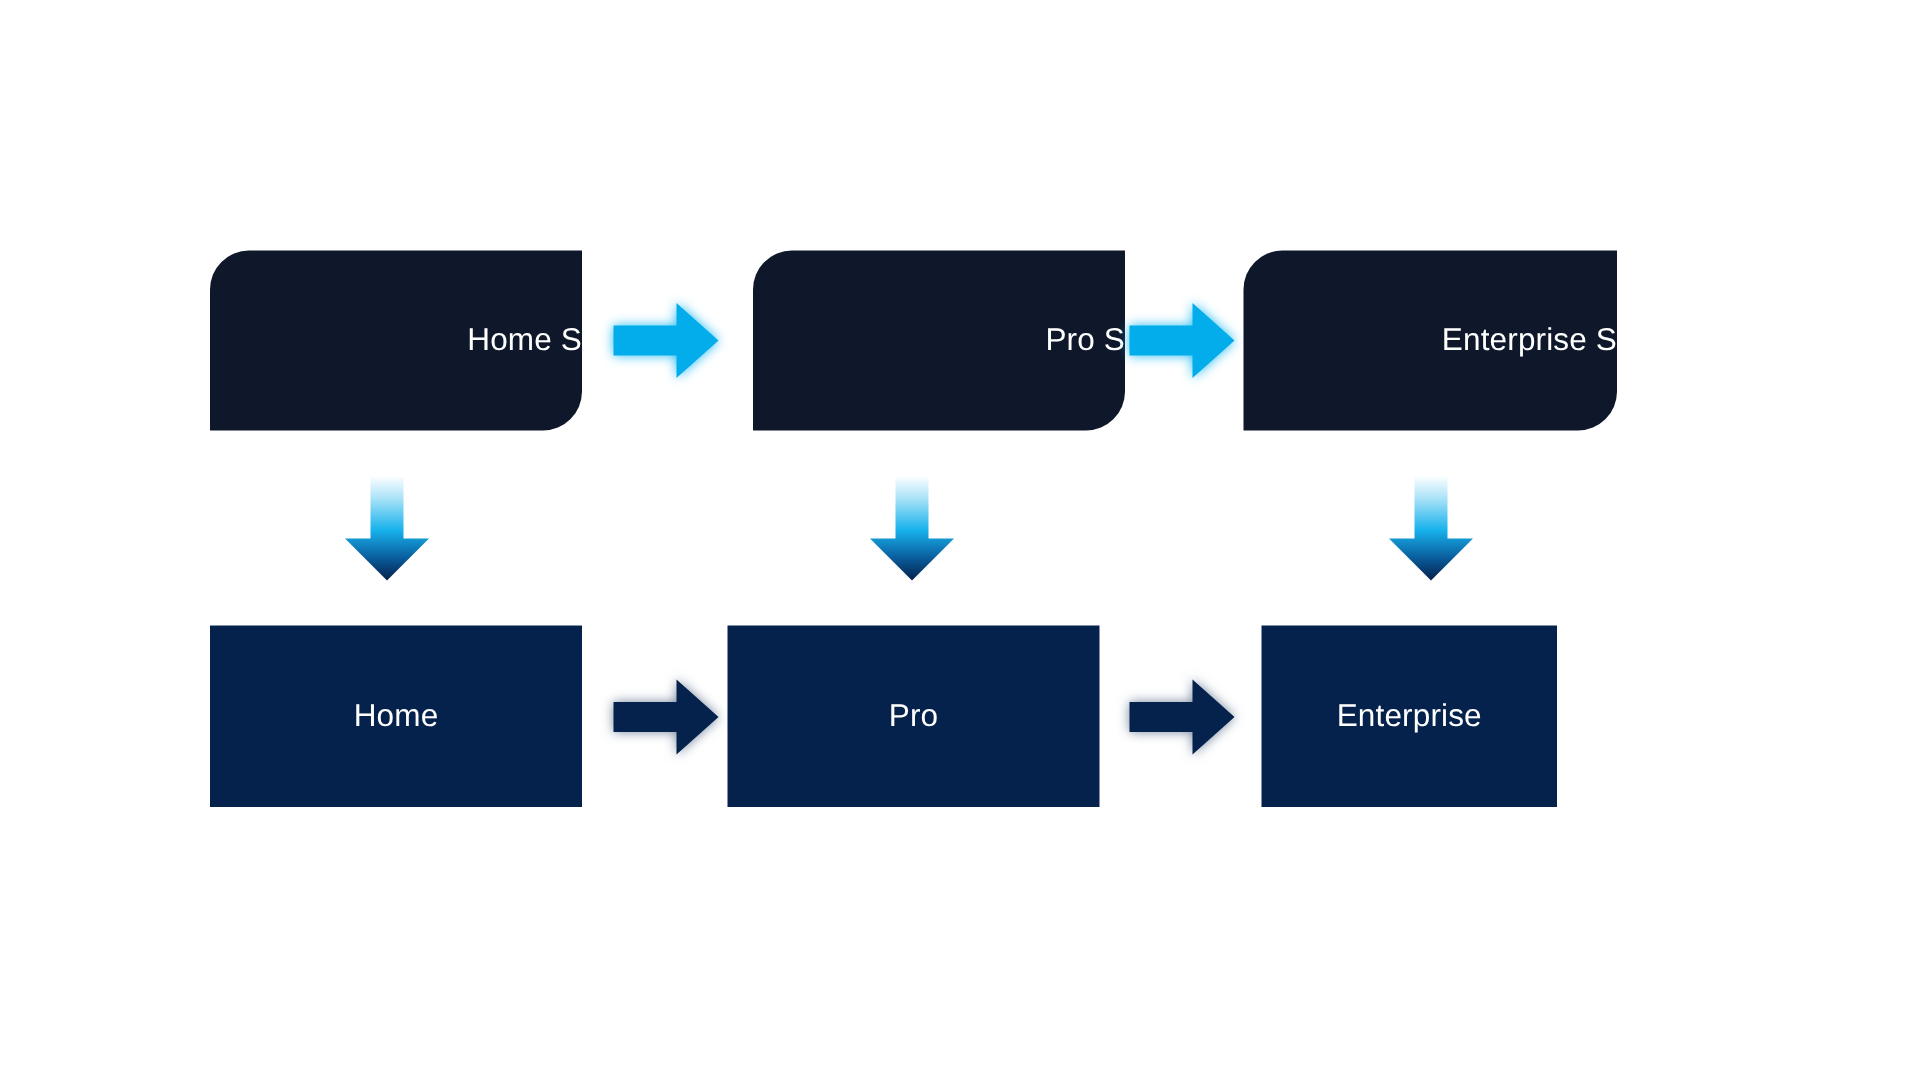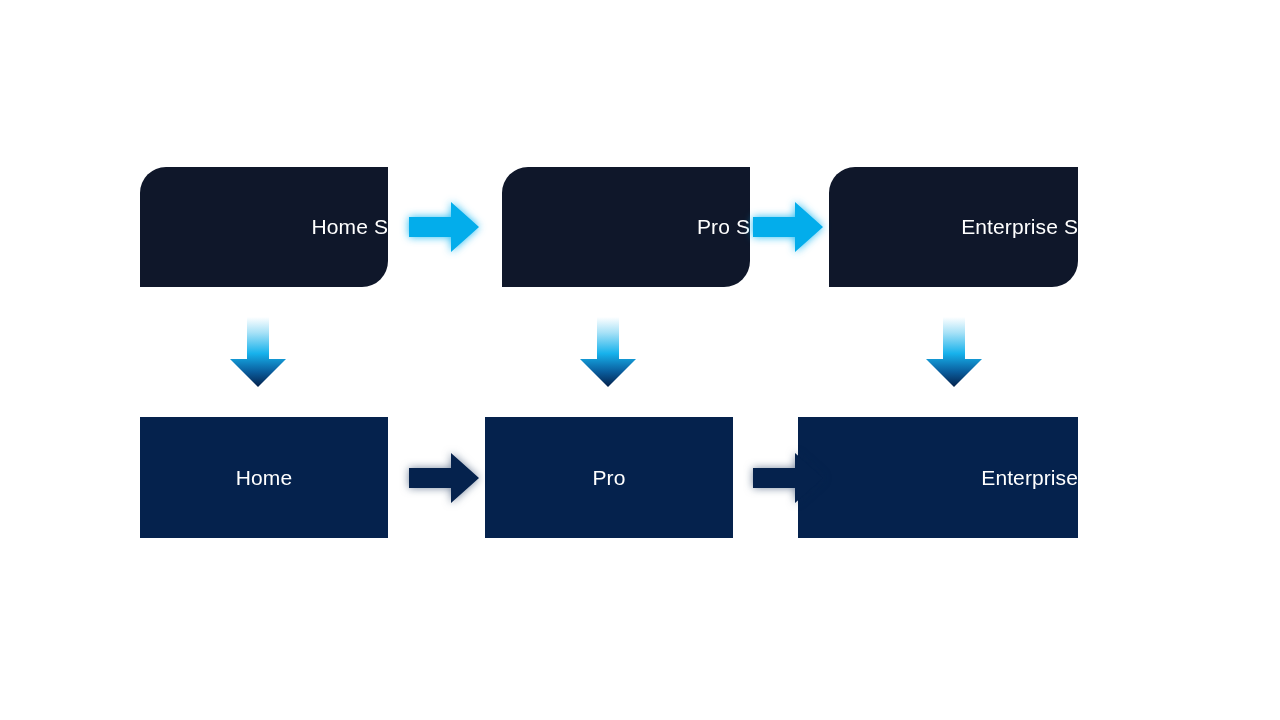--- a/index.html
+++ b/index.html
@@ -142,21 +142,21 @@
   </div>
 
   <div class="node node--product" style="left:140px; top:417px; width:248px; height:121px;">
     <span>Home</span>
   </div>
 
   <div class="node node--product" style="left:485px; top:417px; width:248px; height:121px;text-align:center;">
     <span>Pro</span>
   </div>
 
-  <div class="node node--product" style="left:798px; top:417px; width:280px; height:121px;justify-content:flex-end;">
+  <div class="node node--product" style="left:841px; top:417px; width:197px; height:121px;">
     <span>Enterprise</span>
   </div>
 
   <div class="arrow glow-navy" style="left:409px; top:453px; width:70px; height:50px;">
     <svg viewBox="0 0 70 50" preserveAspectRatio="none" aria-hidden="true">
       <polygon points="0,15 42,15 42,0 70,25 42,50 42,35 0,35" fill="#05224D"></polygon>
     </svg>
   </div>
 
   <div class="arrow glow-navy" style="left:753px; top:453px; width:70px; height:50px;">

